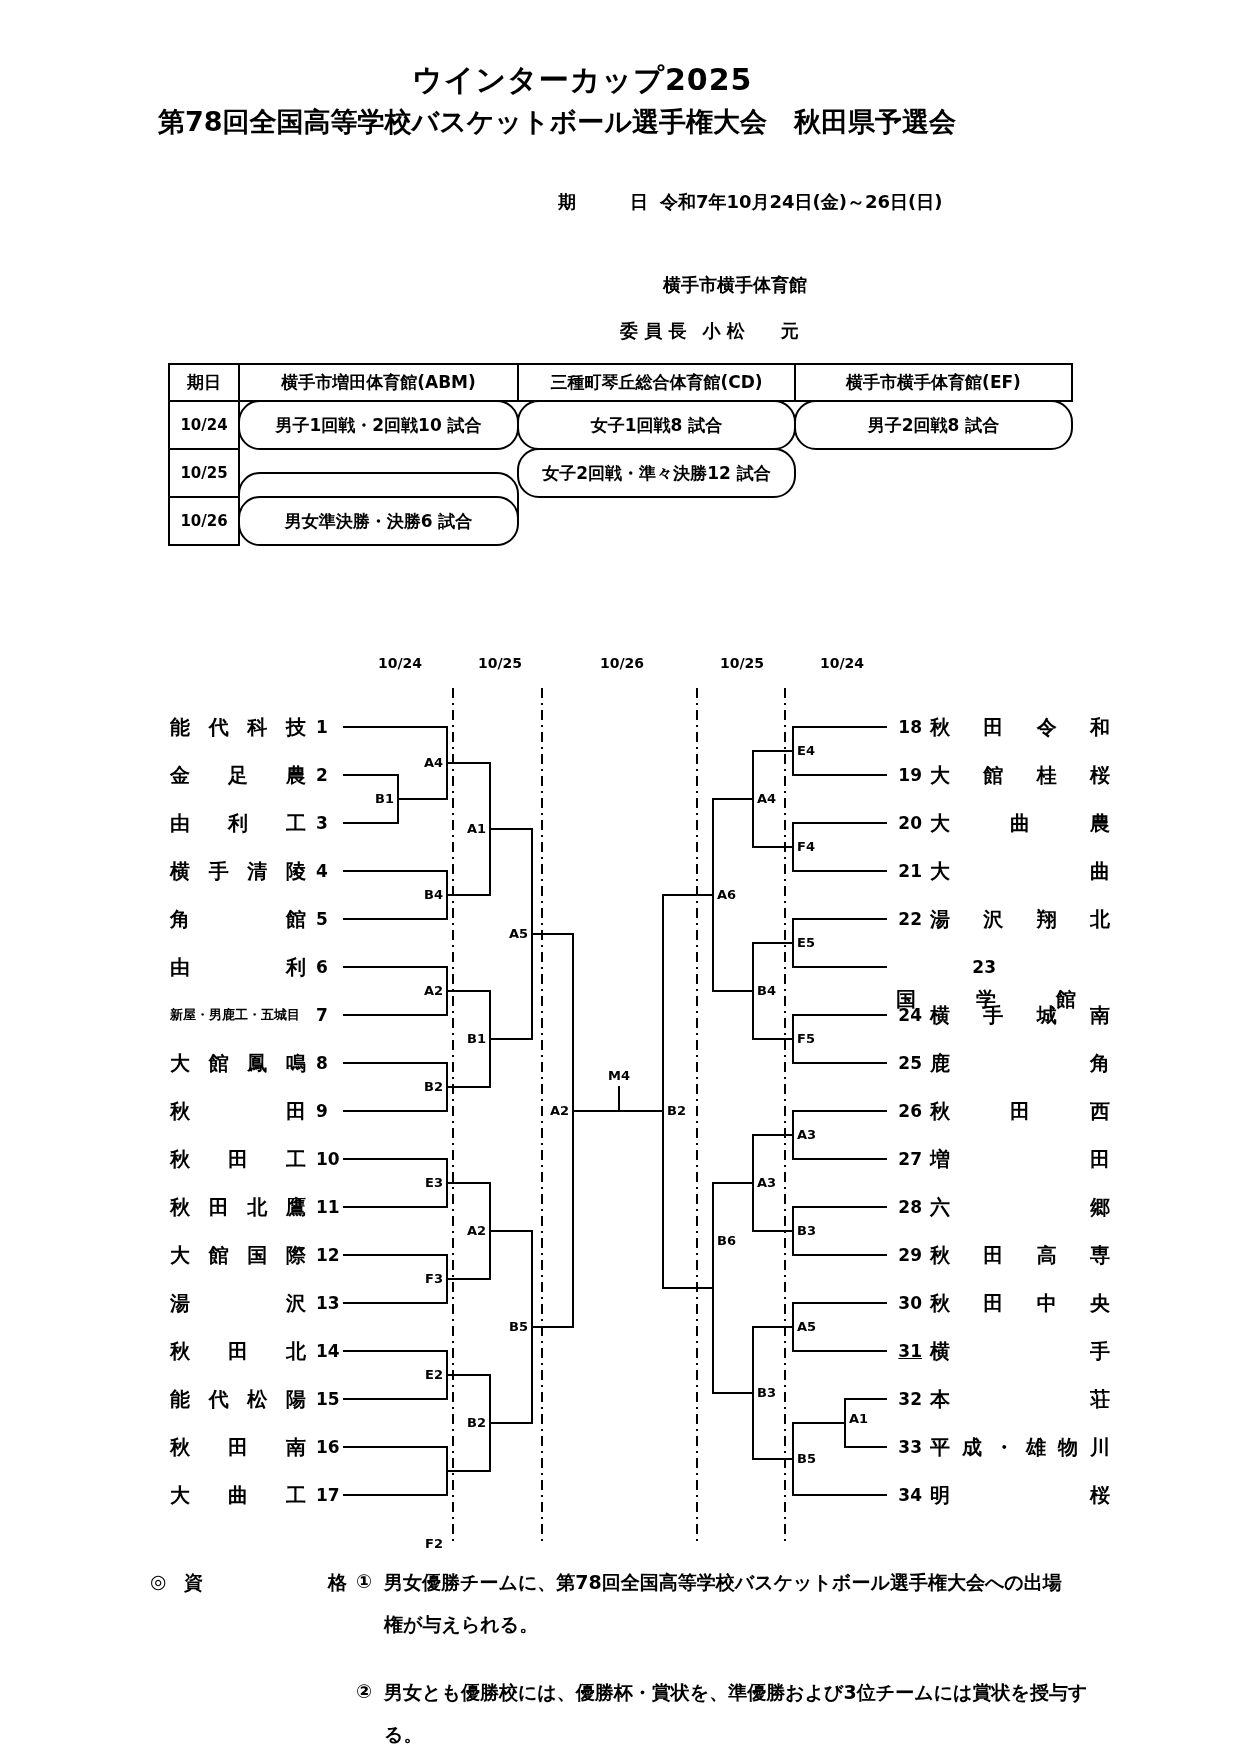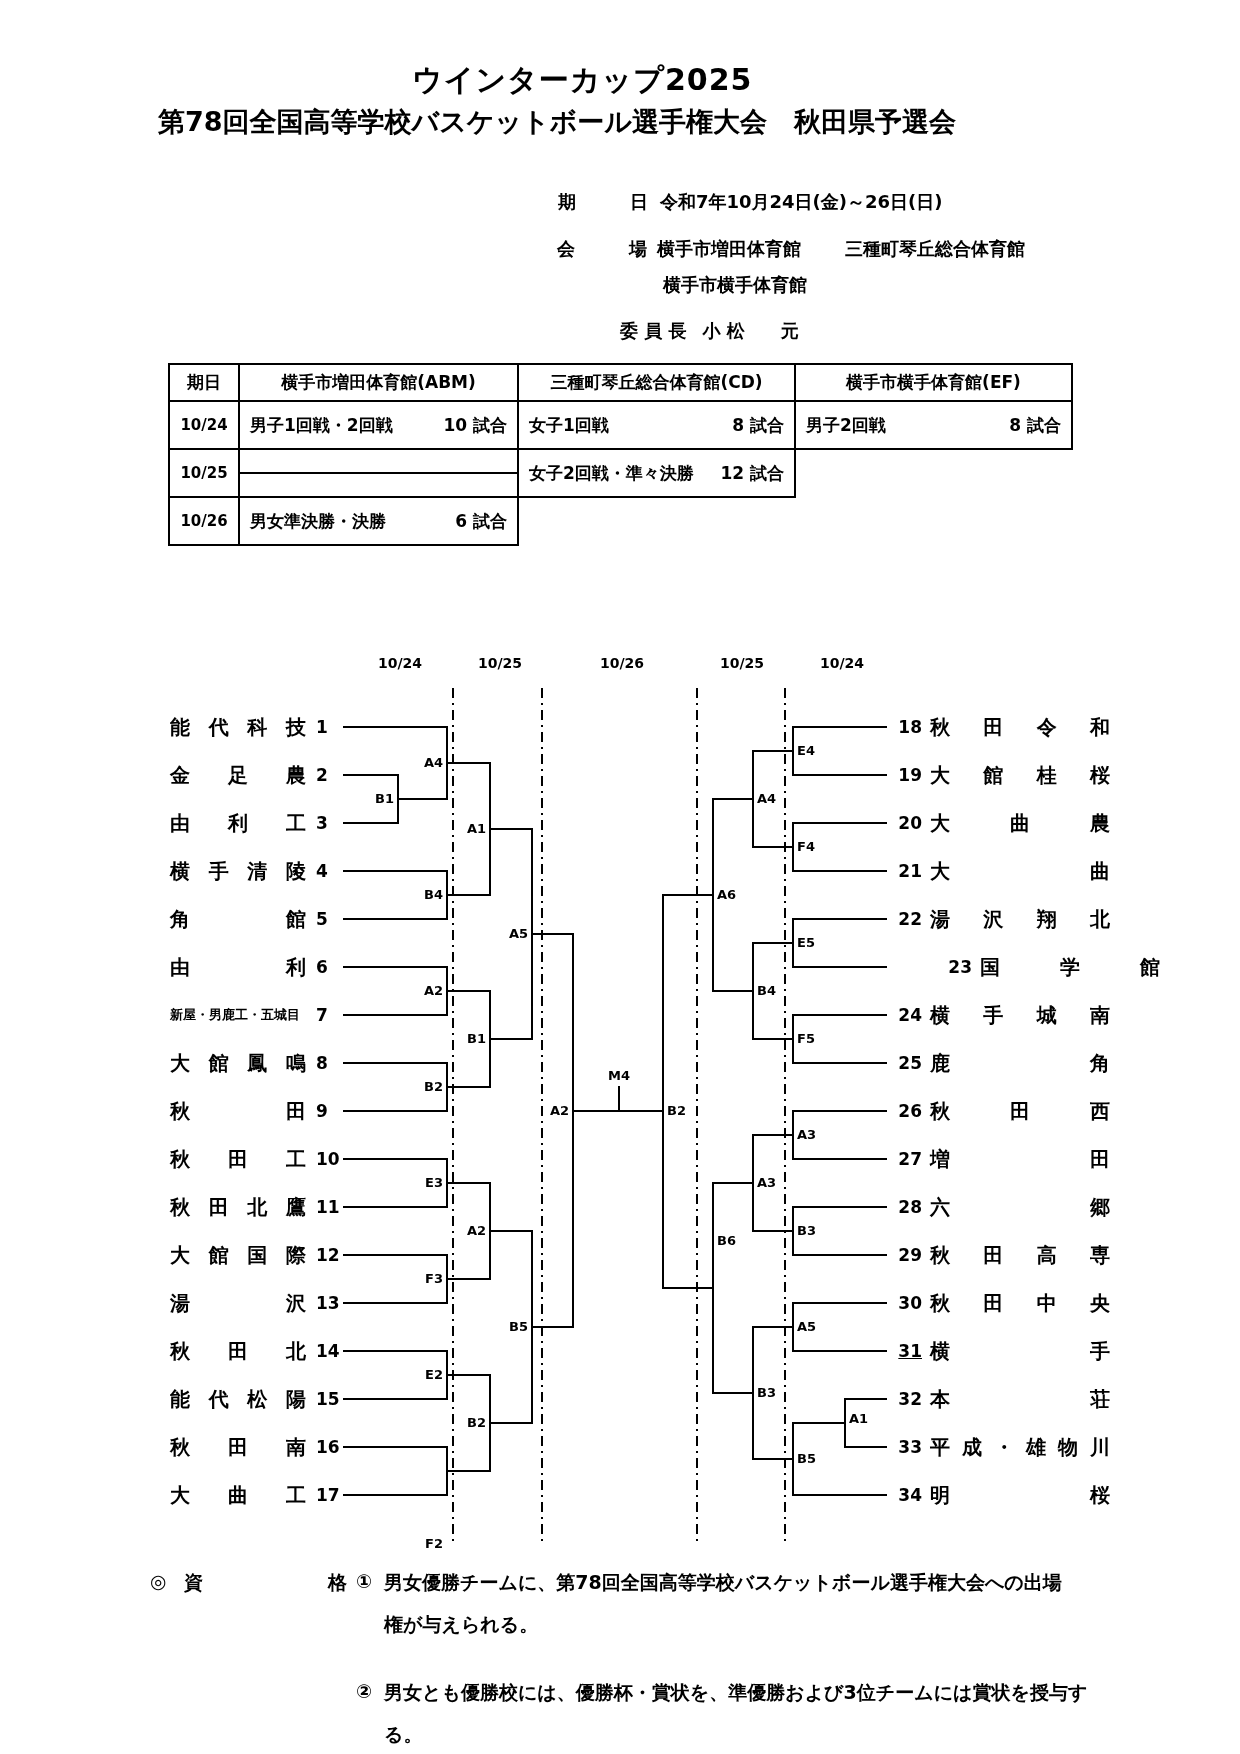--- a/index.html
+++ b/index.html
@@ -7,21 +7,21 @@
         font-family:"DejaVu Sans","Liberation Sans",sans-serif;font-weight:bold;color:#000;overflow:hidden;}
   .abs{position:absolute;}
   .title{font-size:30px;letter-spacing:1px;white-space:nowrap;}
   .subtitle{font-size:27px;white-space:nowrap;}
   .infoline{font-size:18px;white-space:nowrap;}
   .infoline .lbl{display:inline-block;}
   .tbl-cell{position:absolute;border:2px solid #000;box-sizing:border-box;background:#fff;
             display:flex;align-items:center;font-size:17px;white-space:nowrap;}
   .tbl-head{justify-content:center;}
   .tbl-date{justify-content:center;font-size:15px;}
-  .tbl-ev{justify-content:space-between;padding:0 10px;}
+  .tbl-ev{justify-content:center;padding:0 10px;border-radius:22px;}
   .brk-title{font-size:26px;white-space:nowrap;}
   .rdate{position:absolute;width:60px;text-align:center;font-size:14px;}
   .line{position:absolute;background:#000;}
   .vdash{position:absolute;width:2px;background:repeating-linear-gradient(to bottom,
          #000 0px,#000 10px,transparent 10px,transparent 15px,#000 15px,#000 17px,transparent 17px,transparent 22px);}
   .team-row{position:absolute;height:32px;display:flex;align-items:center;}
   .tname{display:flex;justify-content:space-between;font-size:20px;line-height:32px;white-space:nowrap;}
   .tname.small{display:block;font-size:13px;text-align:left;}
   .tseed{font-size:17px;line-height:32px;white-space:nowrap;}
   .mlabel{position:absolute;height:16px;line-height:16px;font-size:13px;white-space:nowrap;}
@@ -32,23 +32,20 @@
 </head>
 <body>
 
 <div class="page">
 
   <div class="abs title" style="left:412px;top:60px;width:300px;text-align:center;">ウインターカップ2025</div>
   <div class="abs subtitle" style="left:57px;top:104px;width:1000px;text-align:center;">第78回全国高等学校バスケットボール選手権大会　秋田県予選会</div>
 
   <div class="abs infoline" style="left:558px;top:190px;">
     <span class="lbl">期　　　日</span><span style="display:inline-block;margin-left:12px;">令和7年10月24日(金)～26日(日)</span>
-  </div>
-  <div class="abs infoline" style="left:557px;top:237px;">
-    <span class="lbl">会　　　場</span><span style="display:inline-block;margin-left:10px;">横手市増田体育館</span><span style="display:inline-block;margin-left:44px;">三種町琴丘総合体育館</span>
   </div>
   <div class="abs infoline" style="left:663px;top:273px;">横手市横手体育館</div>
   <div class="abs infoline" style="left:620px;top:319px;text-align:right;">
     <span class="lbl">委 員 長</span><span style="display:inline-block;margin-left:16px;">小 松　　元</span>
   </div>
 
   <div>
     <div class="tbl-cell tbl-head" style="left:168px;top:363px;width:72px;height:39px;">期日</div>
     <div class="tbl-cell tbl-head" style="left:238px;top:363px;width:281px;height:39px;">横手市増田体育館(ABM)</div>
     <div class="tbl-cell tbl-head" style="left:517px;top:363px;width:279px;height:39px;">三種町琴丘総合体育館(CD)</div>
@@ -368,21 +365,21 @@
       </div>
       <div class="team-row" style="left: 894px; top: 903px; width: 216px;">
         <span class="tseed" style="width: 28px; text-align: right;">22</span>
         <span class="tname" style="width: 180px; margin-left: 8px;">
           <span>湯</span>
           <span>沢</span>
           <span>翔</span>
           <span>北</span>
         </span>
       </div>
-      <div class="team-row" style="left: 944px; top: 951px; width: 216px;">
+      <div class="team-row" style="left: 874px; top: 951px; width: 216px; flex-direction: column;">
         <span class="tseed" style="width: 28px; text-align: right;">23</span>
         <span class="tname" style="width: 180px; margin-left: 8px;">
           <span>国</span>
           <span>学</span>
           <span>館</span>
         </span>
       </div>
       <div class="team-row" style="left: 894px; top: 999px; width: 216px;">
         <span class="tseed" style="width: 28px; text-align: right;">24</span>
         <span class="tname" style="width: 180px; margin-left: 8px;">

